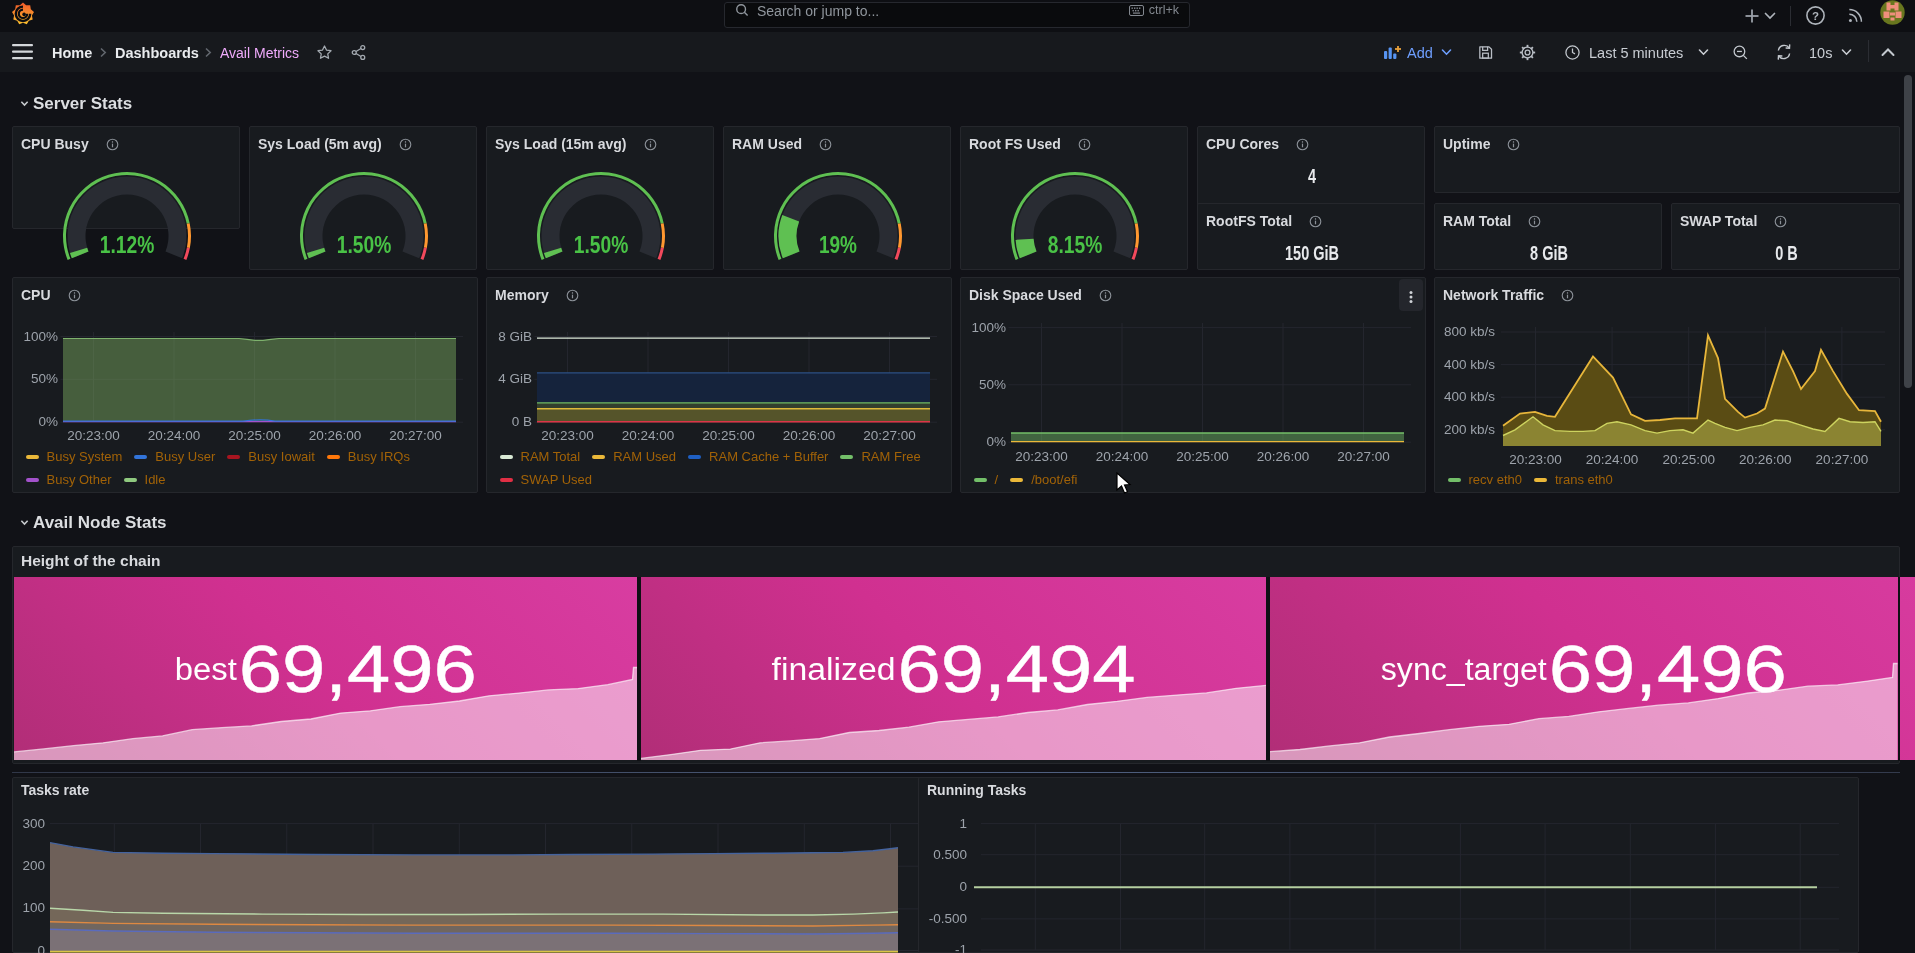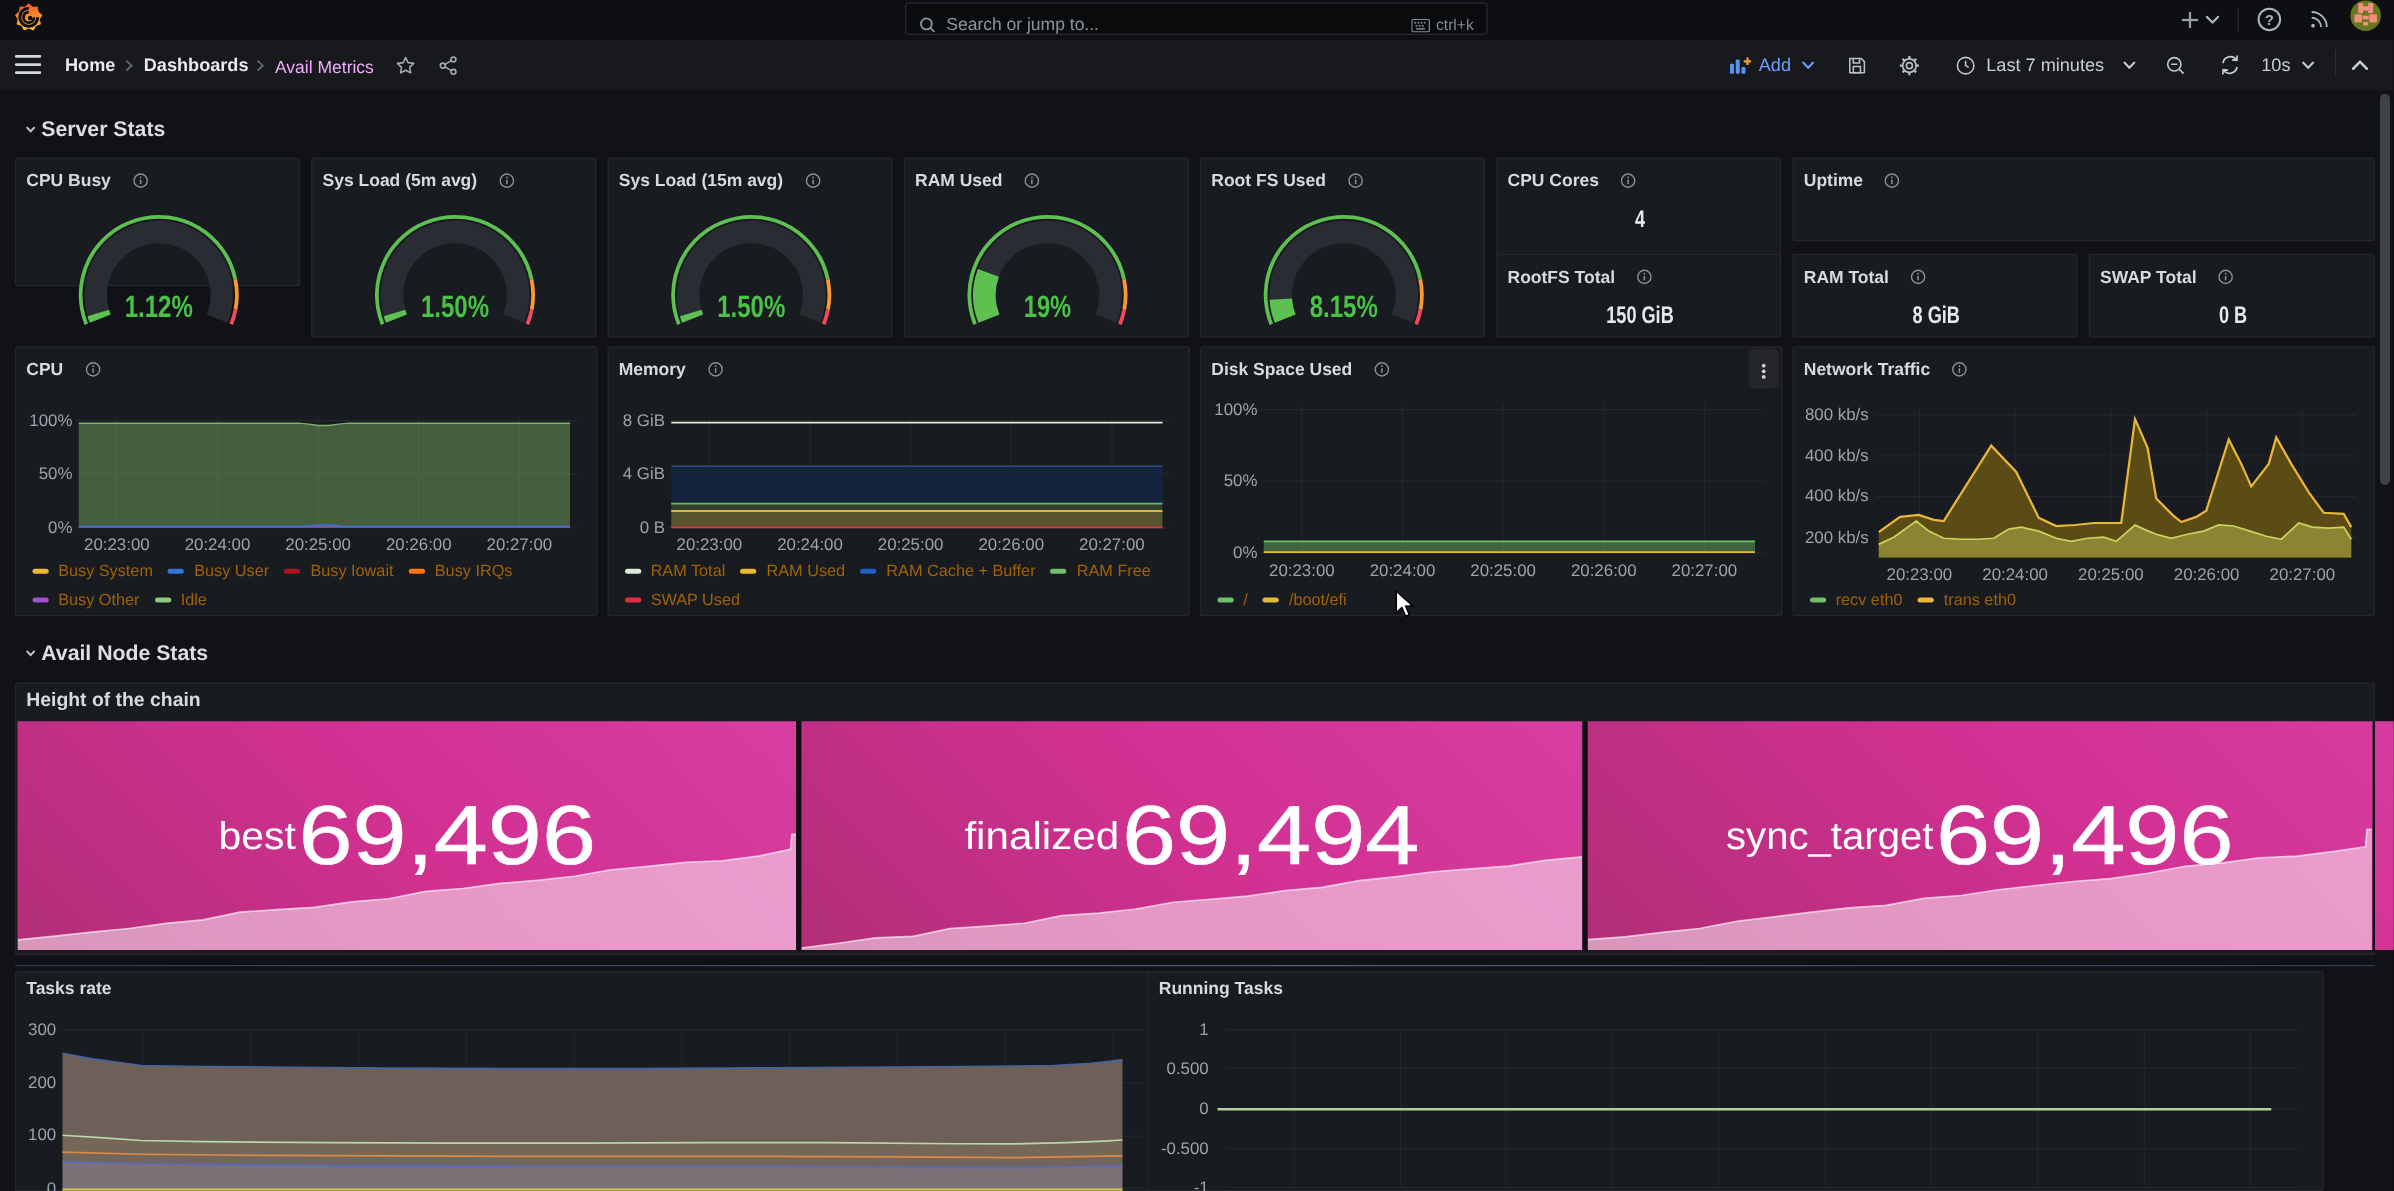--- a/index.html
+++ b/index.html
@@ -20,21 +20,21 @@
       <linearGradient id="glg" x1="0" y1="1" x2="0" y2="0">
         <stop offset="0" stop-color="#fbc12e"></stop>
         <stop offset="1" stop-color="#f3582a"></stop>
       </linearGradient>
     </defs>
     <polygon points="12.0,1.6 15.1,4.3 19.2,4.2 19.8,8.3 23.0,10.9 20.9,14.4 21.7,18.4 17.8,19.7 15.8,23.3 12.0,21.8 8.2,23.3 6.2,19.7 2.3,18.4 3.1,14.4 1.0,10.9 4.2,8.3 4.8,4.2 8.9,4.3" fill="url(#glg)"></polygon>
     <path d="M12 5.6 a7.2 7.2 0 1 0 7.2 7.2" fill="none" stroke="#0c0d10" stroke-width="2.4"></path>
     <path d="M12 8.6 a4.2 4.2 0 1 0 4.2 4.2" fill="none" stroke="#0c0d10" stroke-width="2.2"></path>
     <circle cx="13.1" cy="13.4" r="1.8" fill="#0c0d10"></circle>
   </svg>
-<div style="position:absolute;left:724px;top:2px;width:466px;height:26px;background:#0a0b0d;border:1px solid #26282e;border-radius:3px;display:flex;align-items:flex-end;color:#90969d;font-size:14px">
+<div style="position:absolute;left:724px;top:2px;width:466px;height:26px;background:#0a0b0d;border:1px solid #26282e;border-radius:3px;display:flex;align-items:flex-start;color:#90969d;font-size:14px">
 <svg width="14" height="14" viewBox="0 0 16 16" style="margin:0 8px 0 10px">
       <circle cx="7" cy="7" r="5" fill="none" stroke="#90969d" stroke-width="1.6"></circle>
       <line x1="10.7" y1="10.7" x2="14.4" y2="14.4" stroke="#90969d" stroke-width="1.6"></line>
     </svg>
 <span>Search or jump to...</span>
 <span style="margin-left:auto;display:flex;align-items:center;margin-right:10px;color:#83888f;font-size:12.5px">
 <svg width="15" height="11" viewBox="0 0 15 11" style="margin-right:5px">
         <rect x="0.5" y="0.5" width="14" height="10" rx="1.5" fill="none" stroke="#83888f"></rect>
         <rect x="2.5" y="2.5" width="1.4" height="1.4" fill="#83888f"></rect>
         <rect x="5" y="2.5" width="1.4" height="1.4" fill="#83888f"></rect>
@@ -128,21 +128,21 @@
       <line x1="4.4" y1="4.4" x2="6.8" y2="6.8"></line>
       <line x1="17.2" y1="17.2" x2="19.6" y2="19.6"></line>
       <line x1="19.6" y1="4.4" x2="17.2" y2="6.8"></line>
       <line x1="6.8" y1="17.2" x2="4.4" y2="19.6"></line>
     </g>
   </svg>
 <svg style="position:absolute;left:1564px;top:44px" width="17" height="17" viewBox="0 0 24 24">
     <circle cx="12" cy="12" r="9.3" fill="none" stroke="#c3c8ce" stroke-width="1.8"></circle>
     <polyline points="12,6.5 12,12 15.5,14" fill="none" stroke="#c3c8ce" stroke-width="1.8"></polyline>
   </svg>
-<div style="position:absolute;left:1589px;top:44.5px;font-size:14.5px;font-weight:500;color:#c9cdd3">Last 7 minutes</div>
+<div style="position:absolute;left:1589px;top:44.5px;font-size:14.5px;font-weight:500;color:#c9cdd3">Last 5 minutes</div>
 <svg style="position:absolute;left:1698px;top:49px" width="11" height="7" viewBox="0 0 11 7">
     <polyline points="1.5,1 5.5,5.2 9.5,1" fill="none" stroke="#c9cdd3" stroke-width="1.6" stroke-linecap="round"></polyline>
   </svg>
 <svg style="position:absolute;left:1732px;top:44px" width="17" height="17" viewBox="0 0 24 24">
     <circle cx="10.5" cy="10.5" r="7.5" fill="none" stroke="#c3c8ce" stroke-width="1.8"></circle>
     <line x1="7" y1="10.5" x2="14" y2="10.5" stroke="#c3c8ce" stroke-width="1.8"></line>
     <line x1="16" y1="16" x2="21" y2="21" stroke="#c3c8ce" stroke-width="1.8"></line>
   </svg>
 <svg style="position:absolute;left:1775px;top:43px" width="18" height="18" viewBox="0 0 24 24">
     <path d="M4.5 10 a8 8 0 0 1 14.6-3.2" fill="none" stroke="#c3c8ce" stroke-width="1.9"></path>

